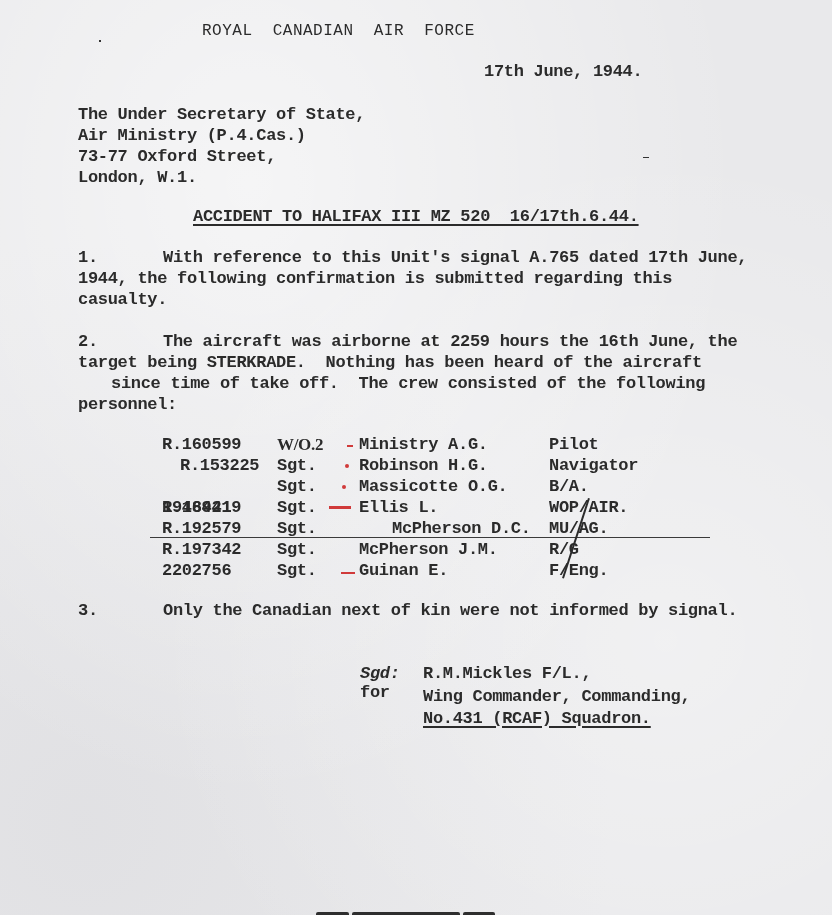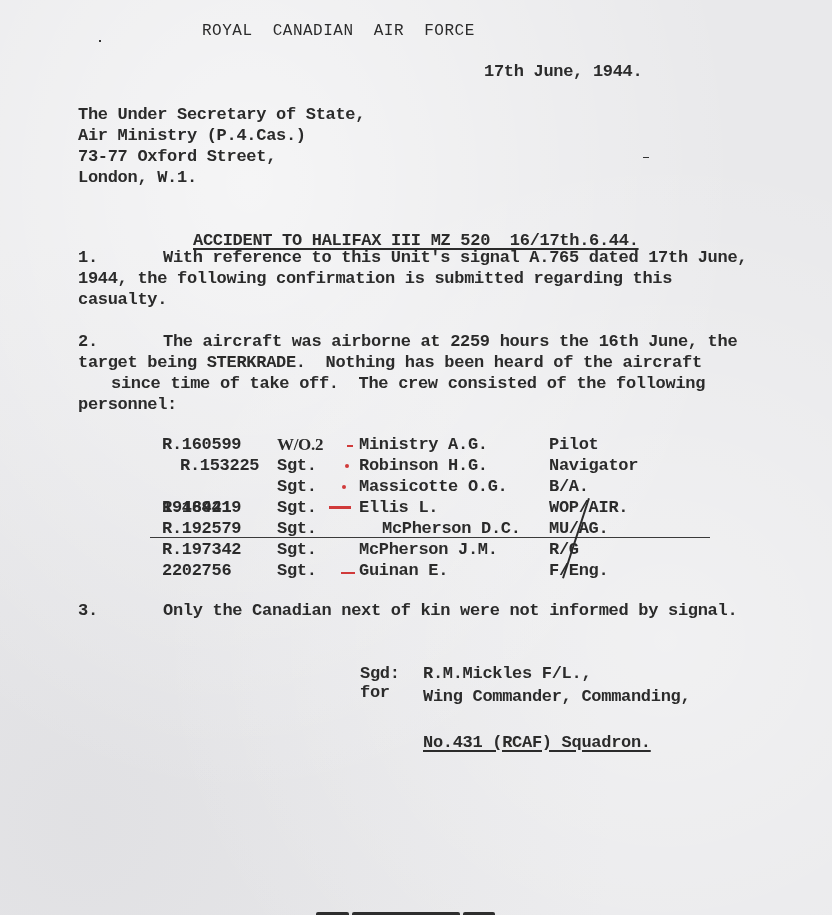--- a/index.html
+++ b/index.html
@@ -8,21 +8,21 @@
     background: #e9e9eb;
     background-image:
       radial-gradient(ellipse at 30% 20%, rgba(255,255,255,0.55), rgba(255,255,255,0) 60%),
       radial-gradient(ellipse at 80% 70%, rgba(255,255,255,0.35), rgba(255,255,255,0) 55%),
       radial-gradient(ellipse at 10% 90%, rgba(200,200,205,0.25), rgba(255,255,255,0) 50%);
     font-family: "Liberation Mono", "DejaVu Sans Mono", monospace;
     color: #2a2a2a;
   }
   .t { position: absolute; white-space: pre; font-size: 17px; font-weight: bold; line-height: 20px; letter-spacing: -0.3px; color: #2b2b2b; }
   .heading { font-size: 16px; font-weight: normal; letter-spacing: 0.5px; }
-  .ul { text-decoration: underline; text-decoration-thickness: 1.5px; text-underline-offset: 3px; margin-top: 24px; }
+  .ul { text-decoration: underline; text-decoration-thickness: 1.5px; text-underline-offset: 3px; }
   .mark { position: absolute; background: #d03a3a; height: 2px; }
   .dot { position: absolute; width: 4px; height: 4px; border-radius: 50%; background: #d03a3a; }
   .rule { position: absolute; height: 1px; background: #3a3a3a; }
   .slash { position: absolute; width: 2px; background: #2b2b2b; transform-origin: top left; }
   .speck { position: absolute; width: 2px; height: 2px; background: #333; }
   .bottom-tabs { position: absolute; top: 912px; left: 316px; height: 3px; display: flex; gap: 3px; }
   .bottom-tabs div { background: #2e2e2e; height: 3px; border-radius: 2px 2px 0 0; }
 </style>
 </head>
 <body>
@@ -77,21 +77,21 @@
     </div>
     <div>
       <div class="t" style="left:162px; top:498px;">1948441</div>
       <div class="t" style="left:277px; top:498px;">Sgt.</div>
       <div class="t" style="left:359px; top:498px;">Ellis L.</div>
       <div class="t" style="left:549px; top:498px;">WOP/AIR.</div>
     </div>
     <div>
       <div class="t" style="left:162px; top:519px;">R.192579</div>
       <div class="t" style="left:277px; top:519px;">Sgt.</div>
-      <div class="t" style="left:355px; top:519px;padding-left:27px;">McPherson D.C.</div>
+      <div class="t" style="left:365px; top:519px;padding-left:27px;">McPherson D.C.</div>
       <div class="t" style="left:549px; top:519px;">MU/AG.</div>
     </div>
     <div>
       <div class="t" style="left:162px; top:540px;">R.197342</div>
       <div class="t" style="left:277px; top:540px;">Sgt.</div>
       <div class="t" style="left:359px; top:540px;">McPherson J.M.</div>
       <div class="t" style="left:549px; top:540px;">R/G</div>
     </div>
     <div>
       <div class="t" style="left:162px; top:561px;">2202756</div>
@@ -109,21 +109,21 @@
     <div class="rule" style="left:150px; top:537px; width:560px;"></div>
     <div class="slash" style="left:588px; top:498px; height:84px; transform: rotate(18deg);"></div>
   </div>
 
   <div>
     <div class="t" style="left:78px; top:601px;">3.</div>
     <div class="t" style="left:163px; top:601px;">Only the Canadian next of kin were not informed by signal.</div>
   </div>
 
   <div>
-    <div class="t" style="left:360px; top:664px;">Sgd:</div>
+    <div class="t" style="left:360px; top:664px;font-style:italic;">Sgd:</div>
     <div class="t" style="left:360px; top:683px;">for</div>
     <div class="t" style="left:423px; top:664px;">R.M.Mickles F/L.,</div>
     <div class="t" style="left:423px; top:687px;font-family:Liberation Mono, monospace;">Wing Commander, Commanding,</div>
     <div class="t ul" style="left:423px; top:709px;">No.431 (RCAF) Squadron.</div>
   </div>
 
   <div class="speck" style="left:99px; top:40px;"></div>
   <div class="speck" style="left:643px; top:157px; width:6px; height:1px;"></div>
 
   <div class="bottom-tabs">

